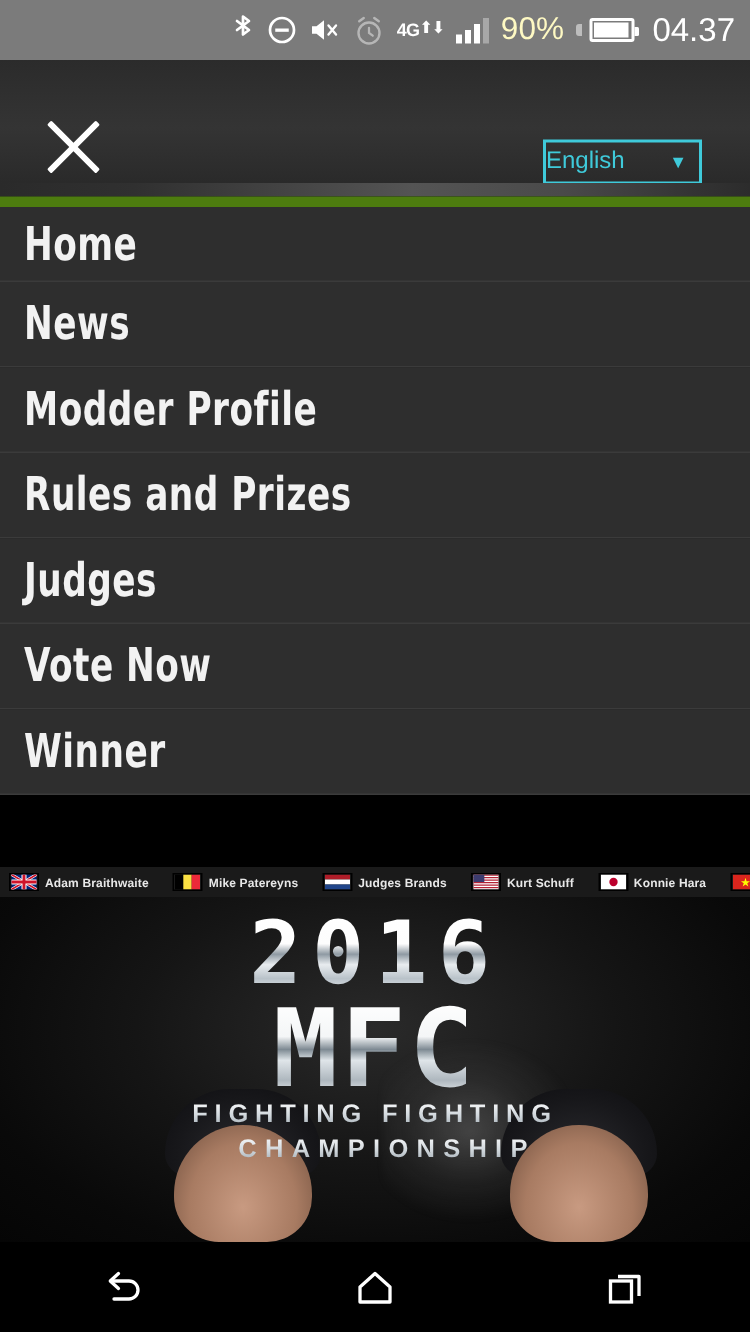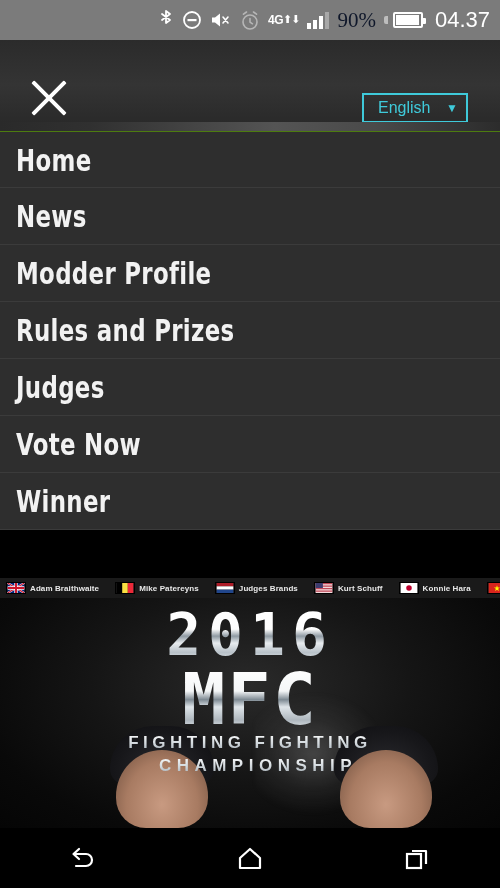--- a/index.html
+++ b/index.html
@@ -12,21 +12,21 @@
   }
 
   
   .statusbar{
     position:absolute; top:0; left:0; width:500px; height:40px;
     background:#7b7b7b;
     display:flex; align-items:center; justify-content:flex-end;
     padding-right:10px; gap:8px;
   }
   .sb-icon{ display:flex; align-items:center; justify-content:center; }
-  .sb-text{ color:#0f172a; font-size:21px; letter-spacing:0px;font-family:Liberation Serif, serif; }
+  .sb-text{ color:#fef9c3; font-size:21px; letter-spacing:0px; }
   .sb-time{ color:#fff; font-size:22px; margin-left:4px; }
   .dim{ opacity:.45; }
 
   
   .bars{ display:flex; align-items:flex-end; gap:2px; height:17px; }
   .bars i{ display:block; width:4px; background:#fff; }
   .bars i.b1{height:6px;} .bars i.b2{height:9px;} .bars i.b3{height:13px;}
   .bars i.b4{height:17px; background:#a8a8a8;}
 
   
@@ -53,38 +53,38 @@
     content:""; position:absolute; left:50%; top:50%; width:46px; height:4px;
     background:#fff; border-radius:1px;
   }
   .closebtn:before{ transform:translate(-50%,-50%) rotate(45deg);}
   .closebtn:after { transform:translate(-50%,-50%) rotate(-45deg);}
 
   .langsel{
     position:absolute; right:32px; top:68px; transform:translateY(-50%);
     border:2px solid #3fcada; height:30px; width:106px;
     display:flex; align-items:center; justify-content:space-between;
-    padding:0 8px 0 14px; cursor:pointer;margin-left:24px;
+    padding:0 8px 0 0; cursor:pointer;margin-left:24px;
   }
   .langsel .lbl{ color:#3fcada; font-size:16px; }
   .langsel .caret{ color:#3fcada; font-size:12px; }
 
   .header-shine{
     position:absolute; top:122px; left:0; width:500px; height:9px;
     background:linear-gradient(90deg,#2a2a2a 0%, #303030 18%, #3c3c3c 30%, #545454 55%, #4a4a4a 75%, #343434 92%, #2c2c2c 100%);
   }
 
   
   .menu{ position:absolute; top:131px; left:0; width:500px; }
   .menu-item{
     height:57px; background:#2e2e2e;
     border-bottom:1px solid #3b3b3b;
     display:flex; align-items:center; padding-left:16px; cursor:pointer;
   }
-  .menu-item:first-child{ border-top:1px solid #4d7c0f;align-items:center; }
+  .menu-item:first-child{ border-top:7px solid #4d7c0f;align-items:center; }
   .menu-item .txt{
     color:#f2f2f2; font-size:31px; font-weight:bold;
     font-family:"Liberation Sans Narrow","DejaVu Sans Condensed","Liberation Sans",sans-serif;
     transform:scaleX(.82); transform-origin:left center;
     letter-spacing:.4px;
   }
 
   
   .judges{
     position:absolute; top:578px; left:0; width:500px; height:20px;

